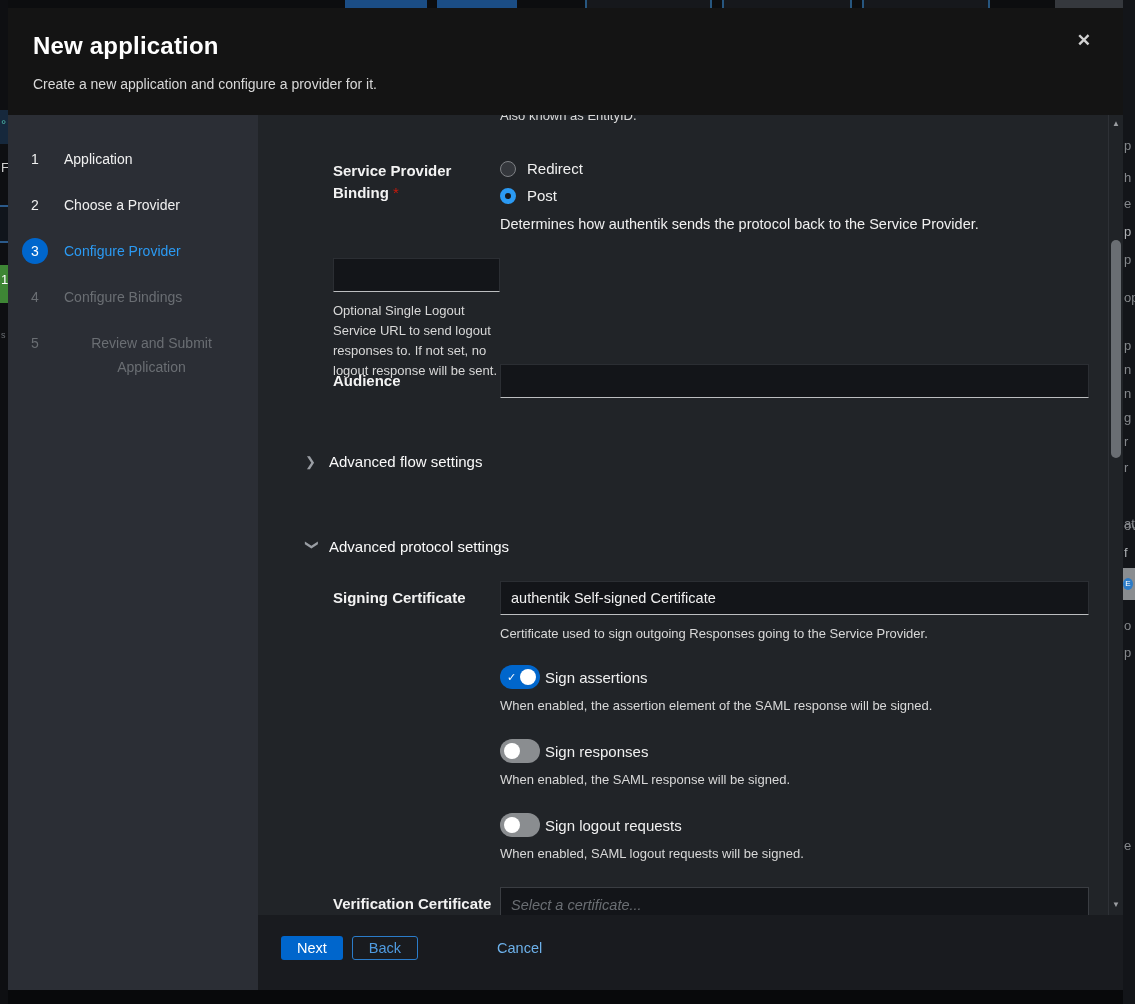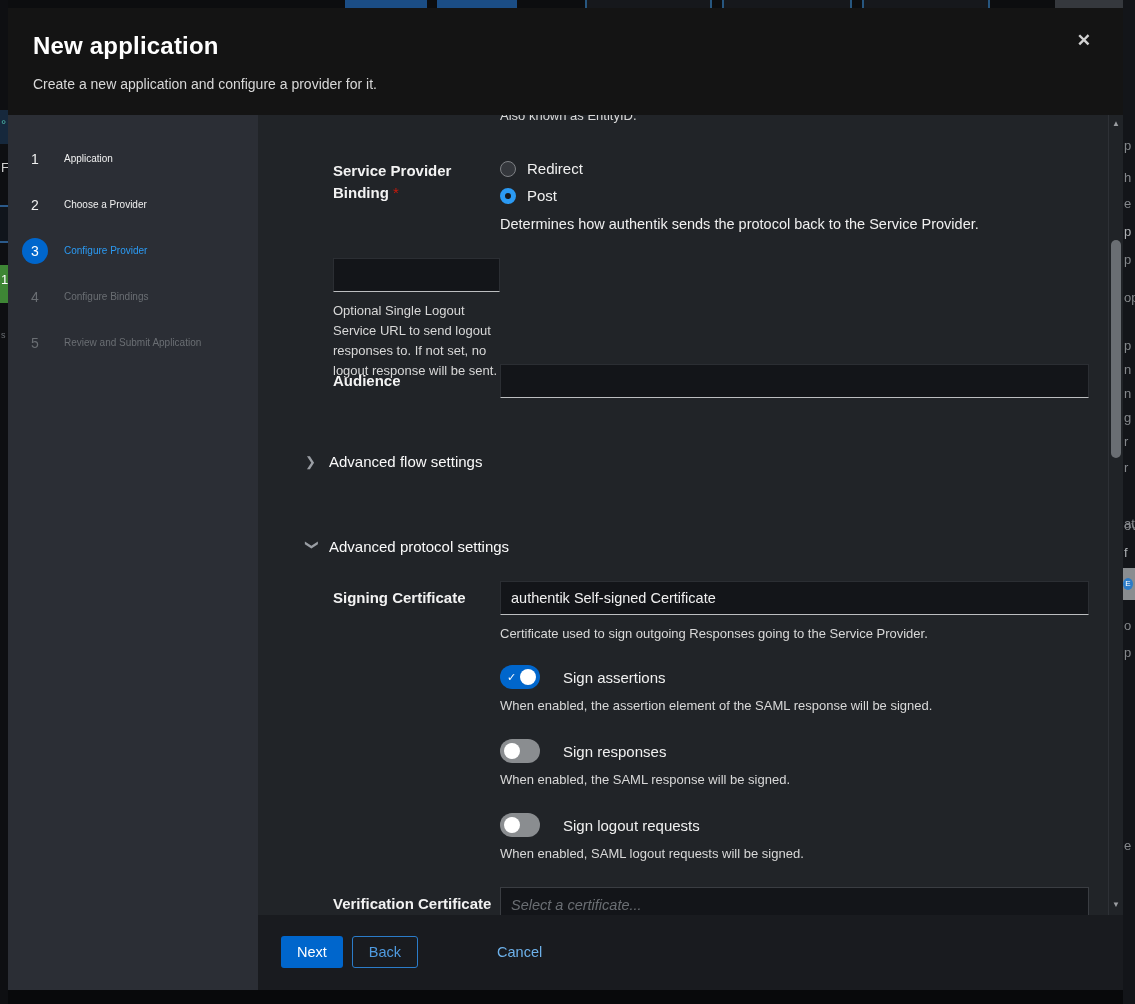--- a/index.html
+++ b/index.html
@@ -26,21 +26,21 @@
   .modal-title { color:#ffffff; font-size:24px; font-weight:700; letter-spacing:.2px; }
   .modal-subtitle { color:#d8d8d8; font-size:14px; margin-top:16px; }
   .modal-close { position:absolute; right:32px; top:24px; color:#d2d2d2; font-size:17px; font-weight:700; cursor:pointer; line-height:1; }
 
   .modal-body { flex:1; display:flex; min-height:0; }
 
   
   .wizard-nav { flex:0 0 250px; background:#2b2e35; padding:28px 16px 0 14px; }
   .step { display:flex; align-items:flex-start; margin-bottom:14px; padding:3px 0; }
   .step-num { flex:0 0 26px; height:26px; text-align:center; font-size:14px; line-height:26px; color:#f0f0f0; }
-  .step-label { margin-left:16px; font-size:10px; line-height:24px; color:#f0f0f0; padding-top:1px; max-width:175px; }
+  .step-label { margin-left:16px; font-size:14px; line-height:24px; color:#f0f0f0; padding-top:1px; max-width:175px;text-align:center; }
   .step.current .step-num { background:#0066cc; border-radius:50%; color:#fff; }
   .step.current .step-label { color:#2b9af3; }
   .step.disabled .step-num, .step.disabled .step-label { color:#6a6e73; }
 
   
   .wizard-main { flex:1; display:flex; flex-direction:column; min-width:0; }
   .wizard-content { position:relative; flex:1; background:#212428; overflow:hidden; }
 
   .form-row { position:absolute; left:75px; right:34px; display:grid; grid-template-columns:167px 1fr; }
   .row-label { font-size:15px; font-weight:700; color:#f2f2f2; line-height:22px; }
@@ -64,30 +64,30 @@
   .chev.down { transform:rotate(90deg); }
   .expander-label { margin-left:10px; font-size:15px; color:#fafafa; }
 
   .toggle-line { display:flex; align-items:center; }
   .switch { position:relative; width:40px; height:24px; border-radius:12px; background:#8a8d90; flex:0 0 40px; }
   .switch .knob { position:absolute; top:4px; left:4px; width:16px; height:16px; border-radius:50%; background:#ffffff; }
   .switch.on { background:#0066cc; }
   .switch.on .knob { left:auto; right:4px; }
   .switch .tick { position:absolute; left:7px; top:4px; color:#fff; font-size:11px; line-height:16px; display:none; }
   .switch.on .tick { display:block; }
-  .toggle-text { margin-left:23px; font-size:15px; color:#f0f0f0; }
+  .toggle-text { margin-left:5px; font-size:15px; color:#f0f0f0; }
 
   
   .scrollbar { position:absolute; top:0; right:0; width:15px; height:100%; background:#202327; border-left:1px solid #2e3136; }
   .scroll-arrow { position:absolute; left:0; width:100%; text-align:center; color:#9a9da1; font-size:8px; }
   .scroll-thumb { position:absolute; left:2px; width:10px; border-radius:6px; background:#6a6e73; }
 
   
   .wizard-footer { flex:0 0 75px; background:#191b1f; padding:21px 0 0 23px; display:flex; align-items:flex-start; }
-  .btn { font-size:14.5px; border-radius:3px; padding:0 16px; height:32px; display:inline-flex; align-items:center; cursor:pointer; }
+  .btn { font-size:14.5px; border-radius:3px; padding:0 16px; height:24px; display:inline-flex; align-items:center; cursor:pointer; }
   .btn-primary { background:#0066cc; color:#ffffff; border:none; }
   .btn-secondary { background:transparent; color:#4f9be0; border:1px solid #2b7cc9; margin-left:9px; }
   .btn-link { background:transparent; border:none; color:#6db1ea; margin-left:63px; }
 </style>
 </head>
 <body>
 
 <div id="screen">
 
   <div class="bg-topbar">

